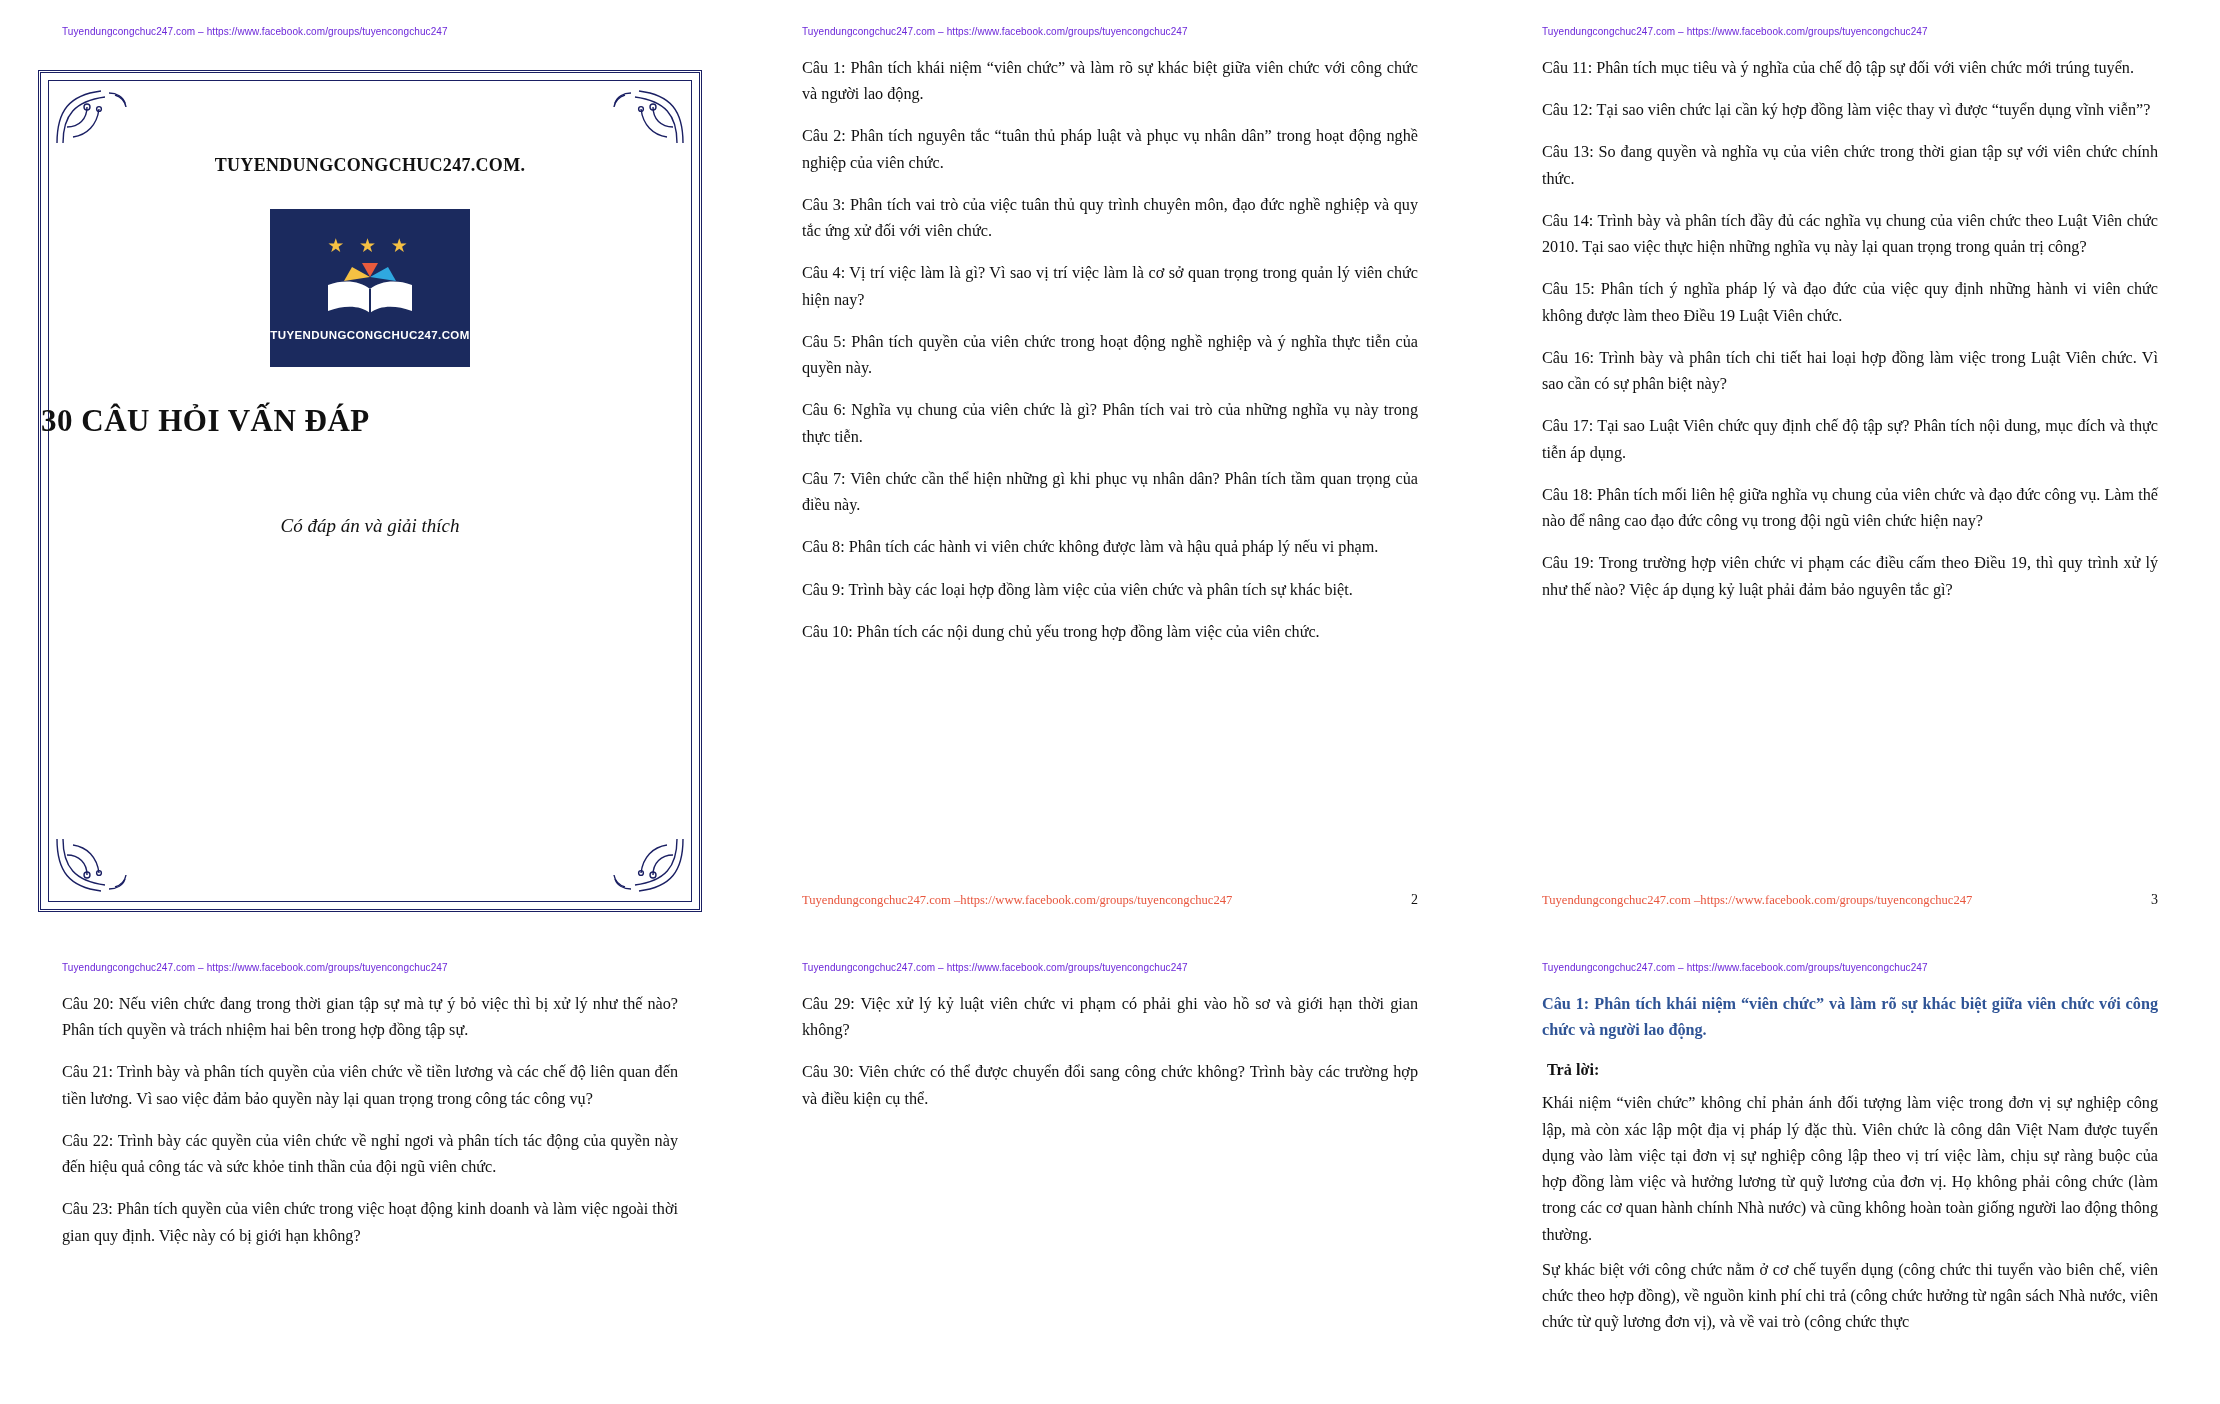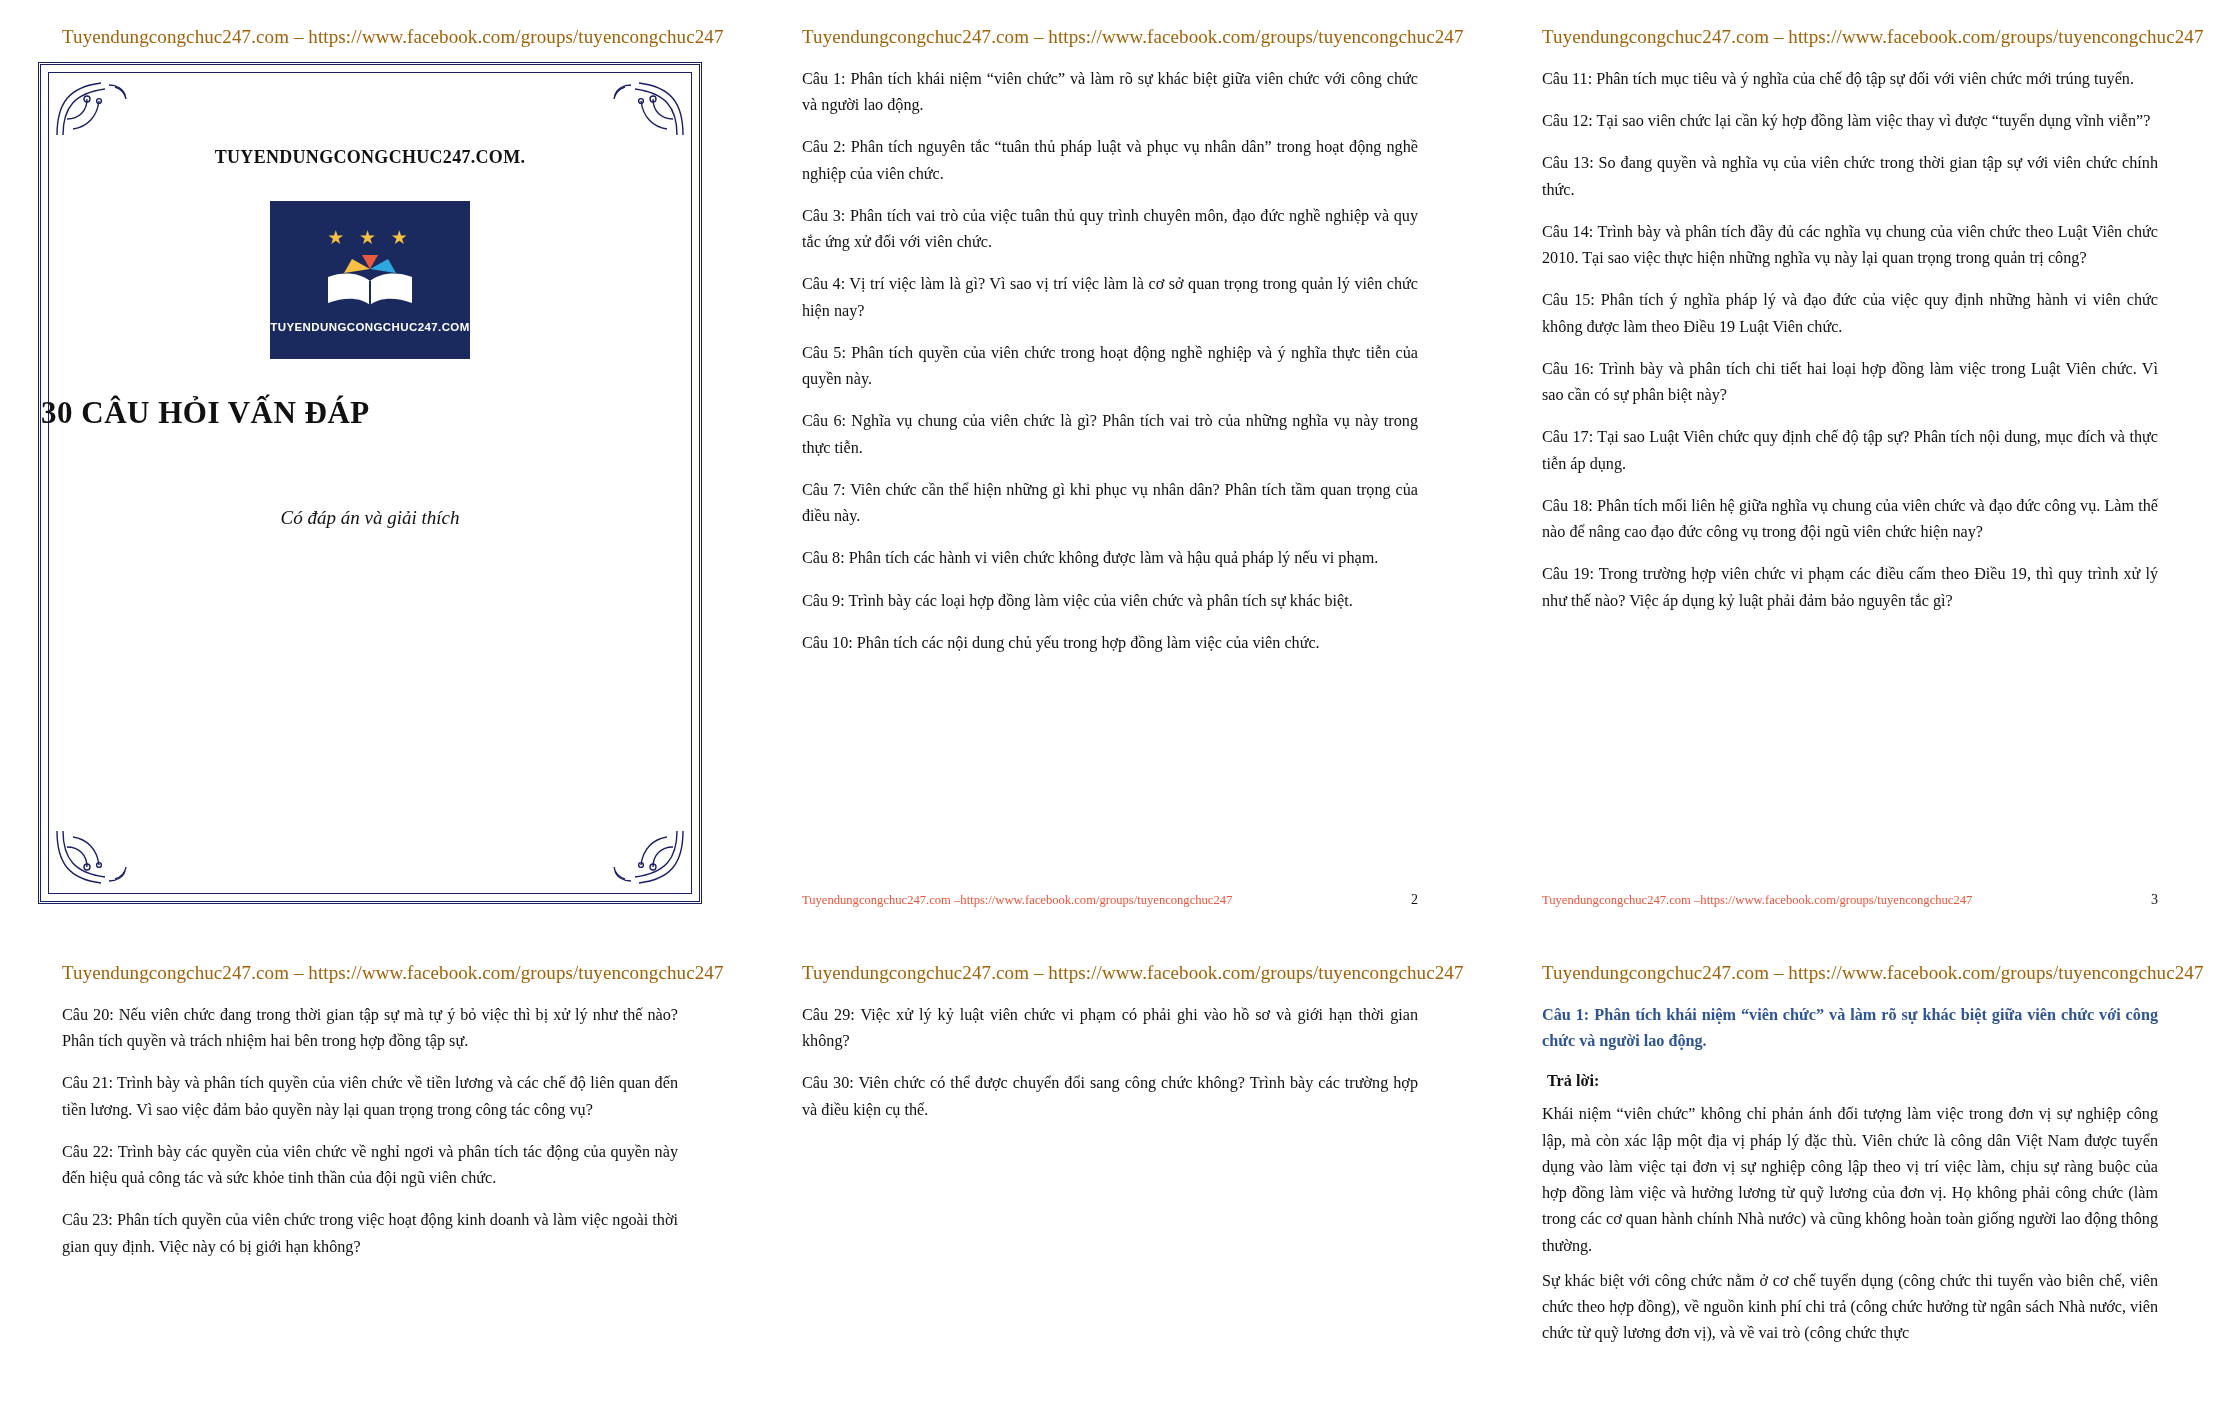--- a/index.html
+++ b/index.html
@@ -27,33 +27,33 @@
     box-sizing: border-box;
     margin: 0;
   }
   .page-inner {
     position: absolute;
     left: 0; right: 0; top: 0; bottom: 0;
     padding: 26px 62px 0 62px;
     box-sizing: border-box;
   }
   .header-link {
-    color: #a16207;
-    font-size: 19px;
-    font-family: Liberation Serif, serif;
+    color: #6d28d9;
+    font-size: 10px;
+    font-family: Liberation Sans, sans-serif;
     letter-spacing: 0.1px;
     white-space: nowrap;
     margin-bottom: 18px;
   }
 
   
   .cover-frame {
     position: absolute;
     left: 38px;
-    top: 62px;
+    top: 70px;
     width: 664px;
     height: 842px;
     border: 3px double #1a1f63;
     box-sizing: border-box;
   }
   .cover-frame:before {
     content: "";
     position: absolute;
     left: 7px; top: 7px; right: 7px; bottom: 7px;
     border: 1px solid #1a1f63;

